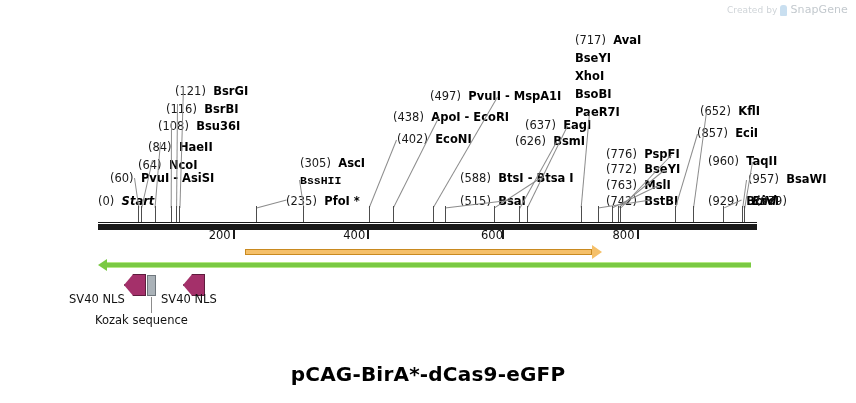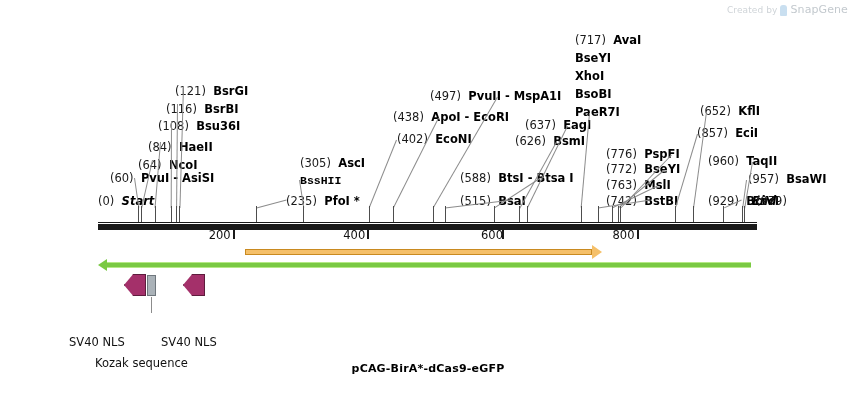--- a/index.html
+++ b/index.html
@@ -172,36 +172,35 @@
     background: #aab2b8;
     border: 1px solid #6f777d;
     box-sizing: border-box;
   }
   .feat-label {
     position: absolute;
     font-size: 11.5px;
     color: #111111;
     white-space: nowrap;
     line-height: 1;
-    margin-top: 43px;
   }
   .feat-leader {
     position: absolute;
     width: 1px;
     background: #8c8c8c;
   }
 
   
   #plasmid-name {
     position: absolute;
     left: 0;
     right: 0;
     top: 362px;
     text-align: center;
-    font-size: 11px;
+    font-size: 20px;
     font-weight: bold;
     color: #000000;
     letter-spacing: .2px;
   }
   #plasmid-size {
     position: absolute;
     left: 0;
     right: 0;
     top: 382px;
     text-align: center;

